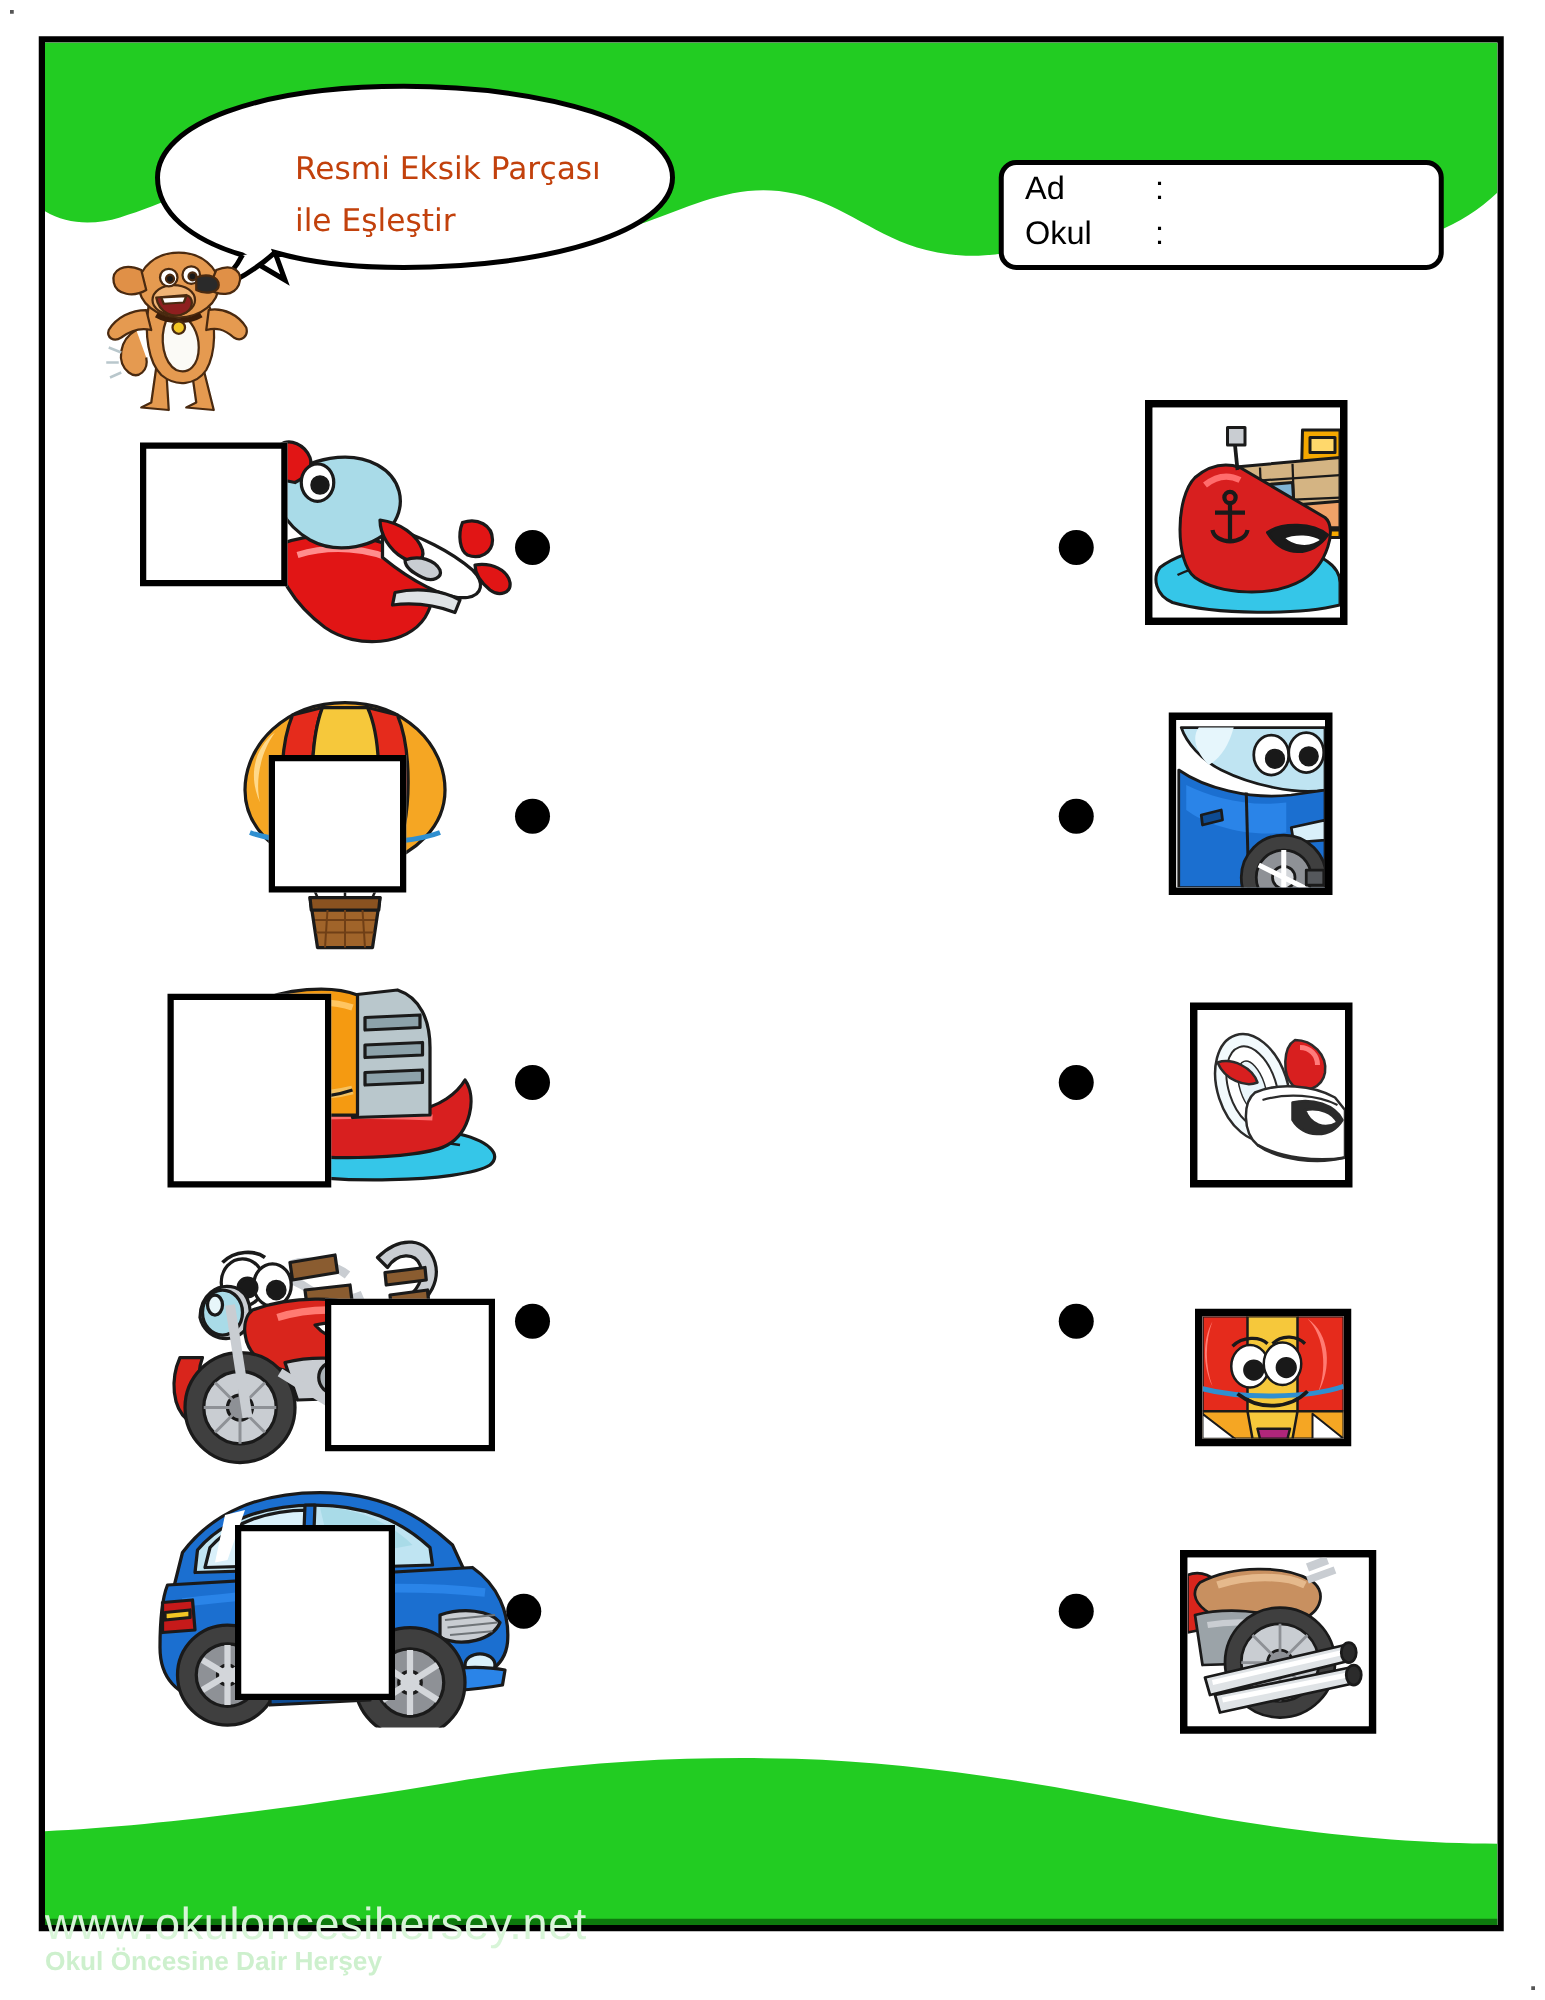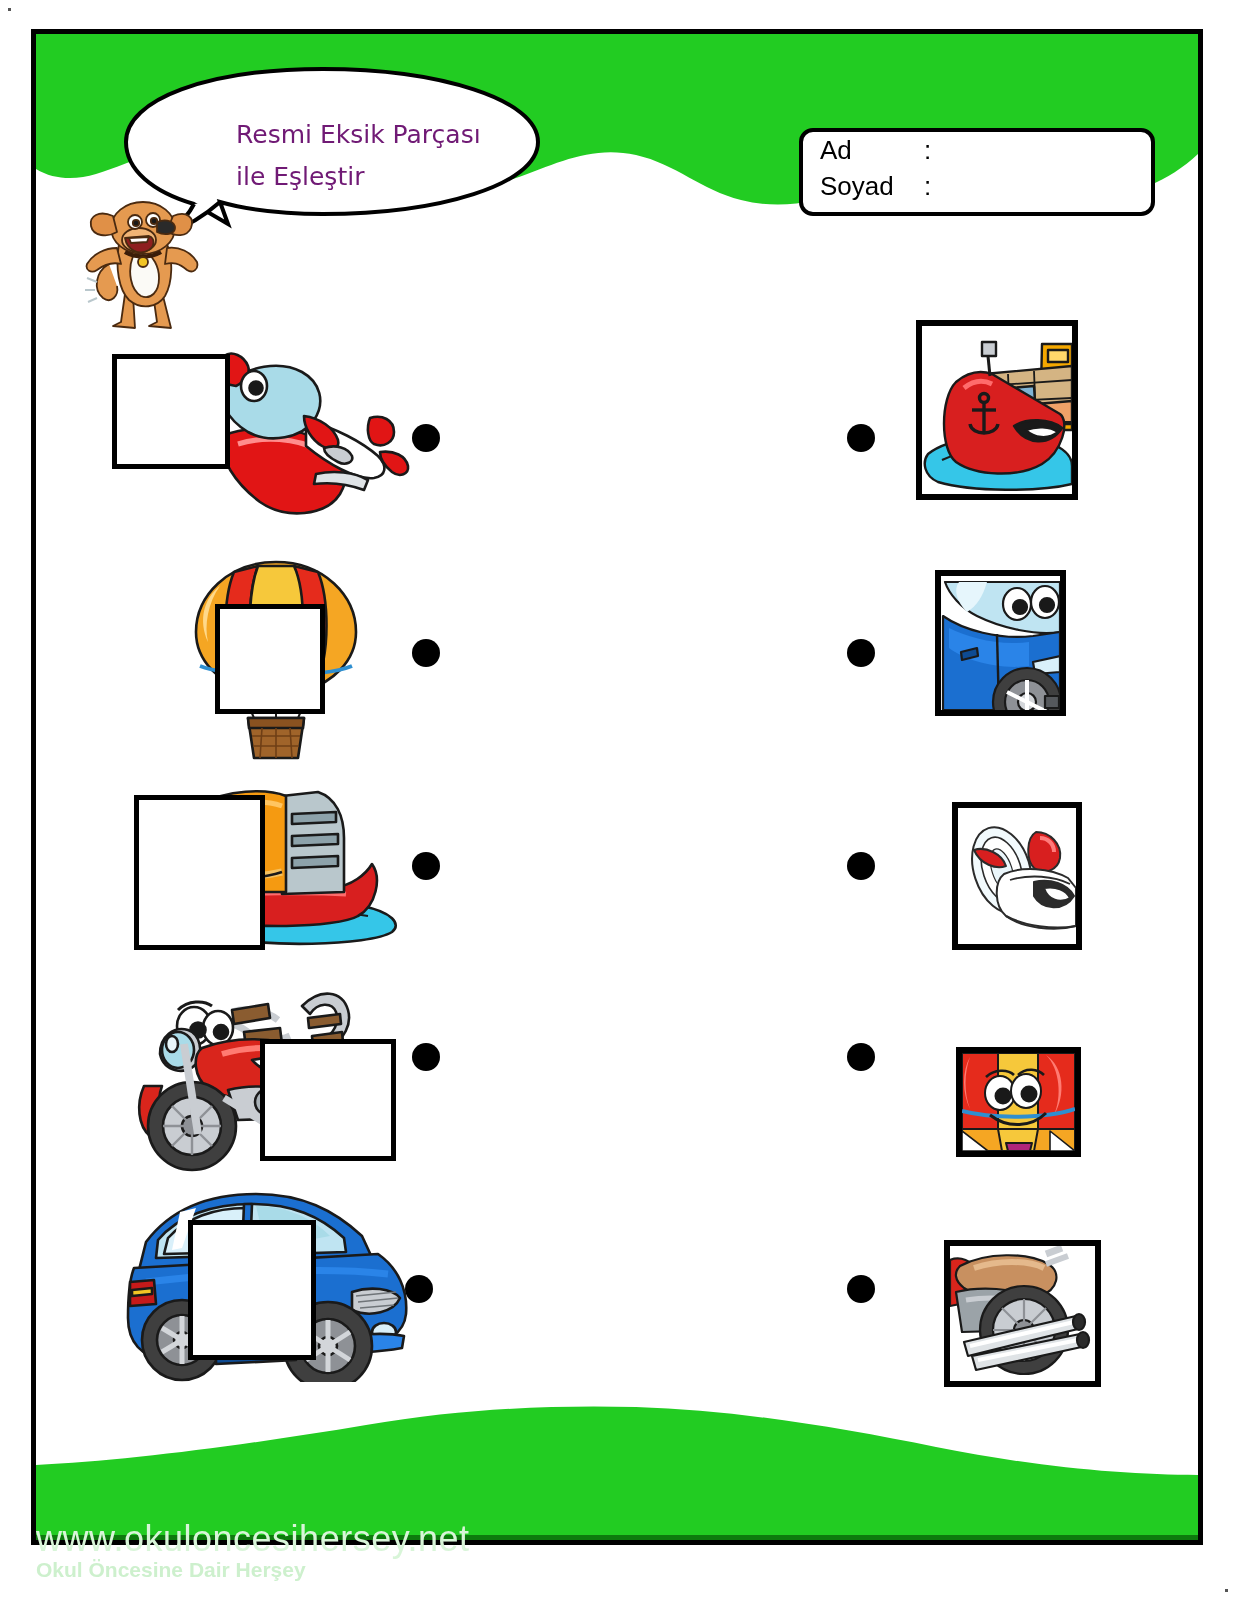--- a/index.html
+++ b/index.html
@@ -53,21 +53,21 @@
     width: 450px;
     height: 200px;
   }
   #bubble-text {
     position: absolute;
     left: 128px;
     top: 50px;
     width: 300px;
     font-size: 25px;
     line-height: 42px;
-    color: #701a75;
+    color: #c2410c;
     white-space: pre-line;
     font-family: "DejaVu Sans", sans-serif;
   }
 
   
   #dog {
     position: absolute;
     left: 45px;
     top: 152px;
     width: 118px;
@@ -237,21 +237,21 @@
             <path d="M16,112 L7,116"></path>
         </g>
       </svg>
     </div>
 
     <div id="name-box">
       <div class="name-row" id="name-row-1">
         <span class="lbl">Ad</span><span>:</span>
       </div>
       <div class="name-row" id="name-row-2">
-        <span class="lbl">Soyad</span><span>:</span>
+        <span class="lbl">Okul</span><span>:</span>
       </div>
     </div>
 
     <div class="row">
 
       <div class="art" style="left:120px;top:290px;width:280px;height:210px;">
         <svg width="280" height="210" viewBox="0 0 280 210">
           <g stroke="#1a1a1a" stroke-width="2.6" stroke-linejoin="round">
 
             <path d="M66,112 C96,100 140,102 168,118 C190,130 196,150 184,170

